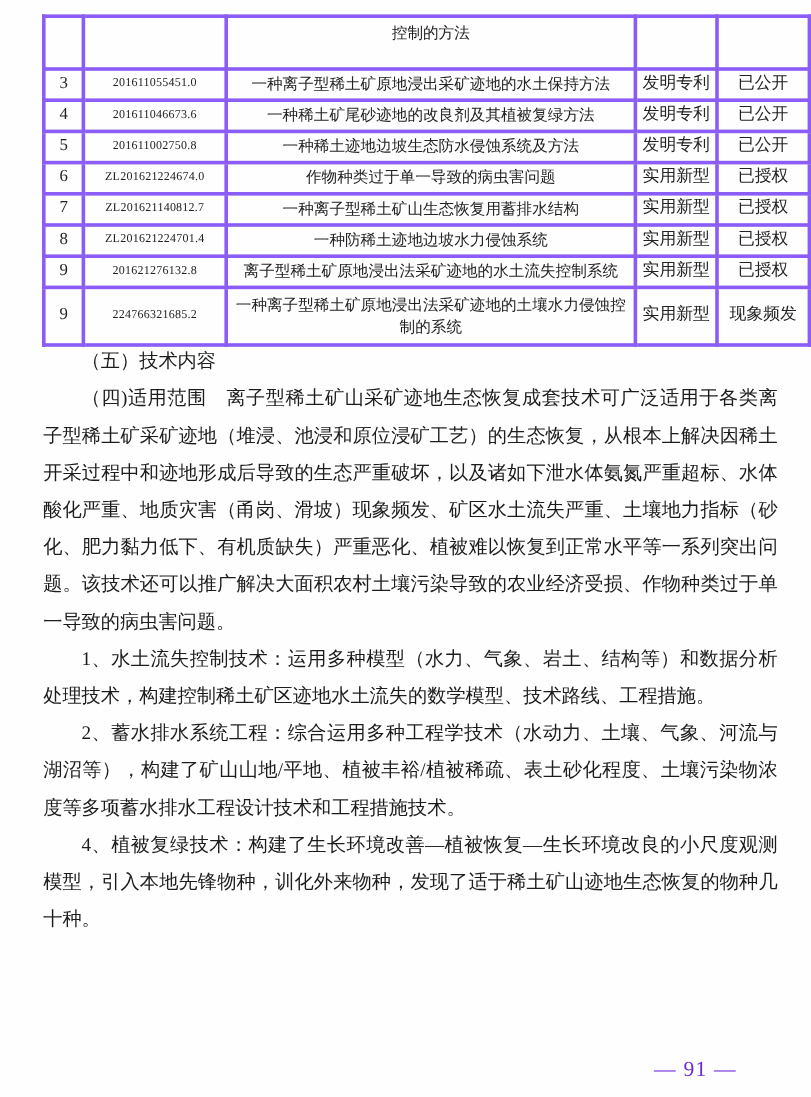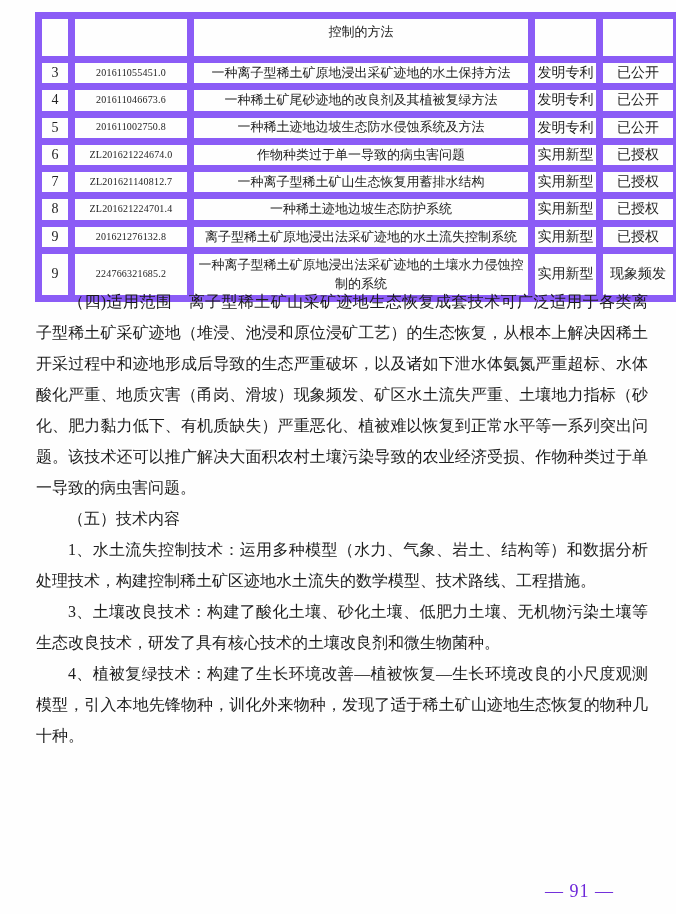--- a/index.html
+++ b/index.html
@@ -16,21 +16,21 @@
     position: absolute;
     left: 35px;
     top: 12px;
     width: 638px;
     border-collapse: collapse;
     table-layout: fixed;
     font-size: 14px;
     color: #222;
   }
   table.patent-table td {
-    border: 7px solid #8b5cf6;
+    border: 3px solid #8b5cf6;
     text-align: center;
     vertical-align: middle;
     padding: 0 2px;
     overflow: hidden;
     line-height: 1.45;
   }
   col.c-seq    { width: 33px;  }
   col.c-num    { width: 119px; }
   col.c-title  { width: 341px; }
   col.c-type   { width: 68px;  }
@@ -117,21 +117,21 @@
       <tr class="row-std">
         <td>7</td>
         <td class="cell-num">ZL201621140812.7</td>
         <td class="cell-title">一种离子型稀土矿山生态恢复用蓄排水结构</td>
         <td>实用新型</td>
         <td>已授权</td>
       </tr>
       <tr class="row-std">
         <td>8</td>
         <td class="cell-num">ZL201621224701.4</td>
-        <td class="cell-title">一种稀土迹地边坡生态防护系统</td>
+        <td class="cell-title">一种防稀土迹地边坡水力侵蚀系统</td>
         <td>实用新型</td>
         <td>已授权</td>
       </tr>
       <tr class="row-std thick-top">
         <td>9</td>
         <td class="cell-num">201621276132.8</td>
         <td class="cell-title">离子型稀土矿原地浸出法采矿迹地的水土流失控制系统</td>
         <td>实用新型</td>
         <td>已授权</td>
       </tr>
@@ -139,22 +139,22 @@
         <td>9</td>
         <td class="cell-num">224766321685.2</td>
         <td class="cell-title">一种离子型稀土矿原地浸出法采矿迹地的土壤水力侵蚀控制的系统</td>
         <td>实用新型</td>
         <td>现象频发</td>
       </tr>
     </tbody>
   </table>
 
   <div class="body-text">
+    <p>（五）技术内容</p>
     <p>（四)适用范围　离子型稀土矿山采矿迹地生态恢复成套技术可广泛适用于各类离子型稀土矿采矿迹地（堆浸、池浸和原位浸矿工艺）的生态恢复，从根本上解决因稀土开采过程中和迹地形成后导致的生态严重破坏，以及诸如下泄水体氨氮严重超标、水体酸化严重、地质灾害（甬岗、滑坡）现象频发、矿区水土流失严重、土壤地力指标（砂化、肥力黏力低下、有机质缺失）严重恶化、植被难以恢复到正常水平等一系列突出问题。该技术还可以推广解决大面积农村土壤污染导致的农业经济受损、作物种类过于单一导致的病虫害问题。</p>
-    <p>（五）技术内容</p>
     <p>1、水土流失控制技术：运用多种模型（水力、气象、岩土、结构等）和数据分析处理技术，构建控制稀土矿区迹地水土流失的数学模型、技术路线、工程措施。</p>
-    <p>3、土壤改良技术：构建了酸化土壤、砂化土壤、低肥力土壤、无机物污染土壤等生态改良技术，研发了具有核心技术的土壤改良剂和微生物菌种。</p>
+    <p>2、蓄水排水系统工程：综合运用多种工程学技术（水动力、土壤、气象、河流与湖沼等），构建了矿山山地/平地、植被丰裕/植被稀疏、表土砂化程度、土壤污染物浓度等多项蓄水排水工程设计技术和工程措施技术。</p>
     <p>4、植被复绿技术：构建了生长环境改善—植被恢复—生长环境改良的小尺度观测模型，引入本地先锋物种，训化外来物种，发现了适于稀土矿山迹地生态恢复的物种几十种。</p>
   </div>
 
   <div class="page-number">— 91 —</div>
 
 </div>
 
 </body></html>

